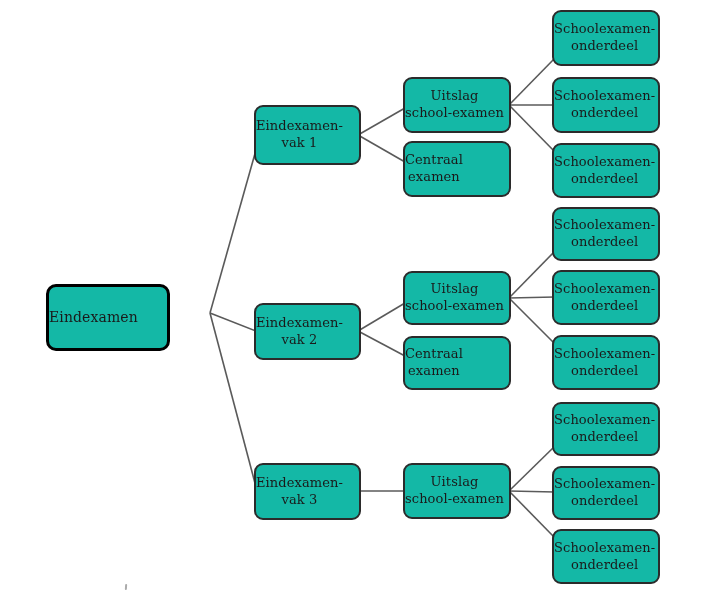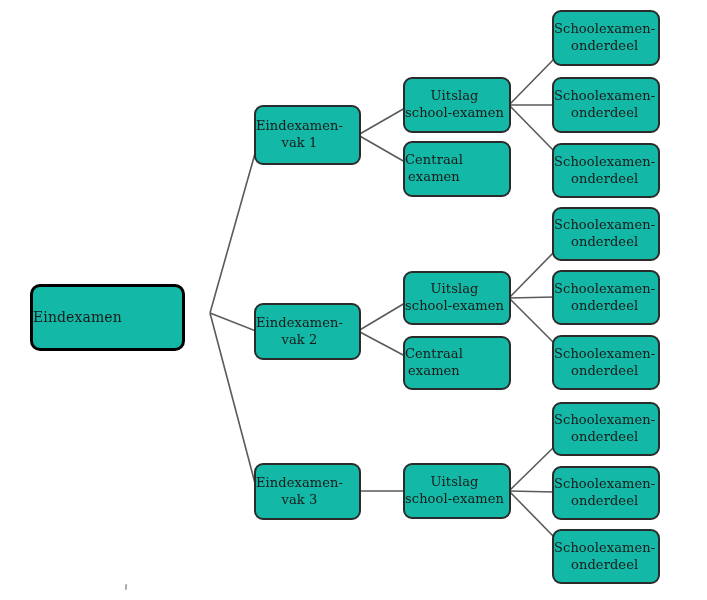--- a/index.html
+++ b/index.html
@@ -87,21 +87,21 @@
     <line x1="509" y1="298" x2="555" y2="297"></line>
     <line x1="509" y1="298" x2="555" y2="344"></line>
 
     <line x1="358" y1="491" x2="405" y2="491"></line>
 
     <line x1="509" y1="491" x2="555" y2="446"></line>
     <line x1="509" y1="491" x2="555" y2="492"></line>
     <line x1="509" y1="491" x2="555" y2="538"></line>
   </svg>
 
-  <div class="box root" style="left:30px;top:284px;width:155px;height:67px">
+  <div class="box root" style="left:46px;top:284px;width:124px;height:67px">
     <span class="lbl">Eindexamen</span>
   </div>
 
   <div class="box" style="left:254px;top:105px;width:107px;height:60px">
     <span class="lbl">Eindexamen-
 vak 1</span>
   </div>
   <div class="box" style="left:254px;top:303px;width:107px;height:57px">
     <span class="lbl">Eindexamen-
 vak 2</span>

